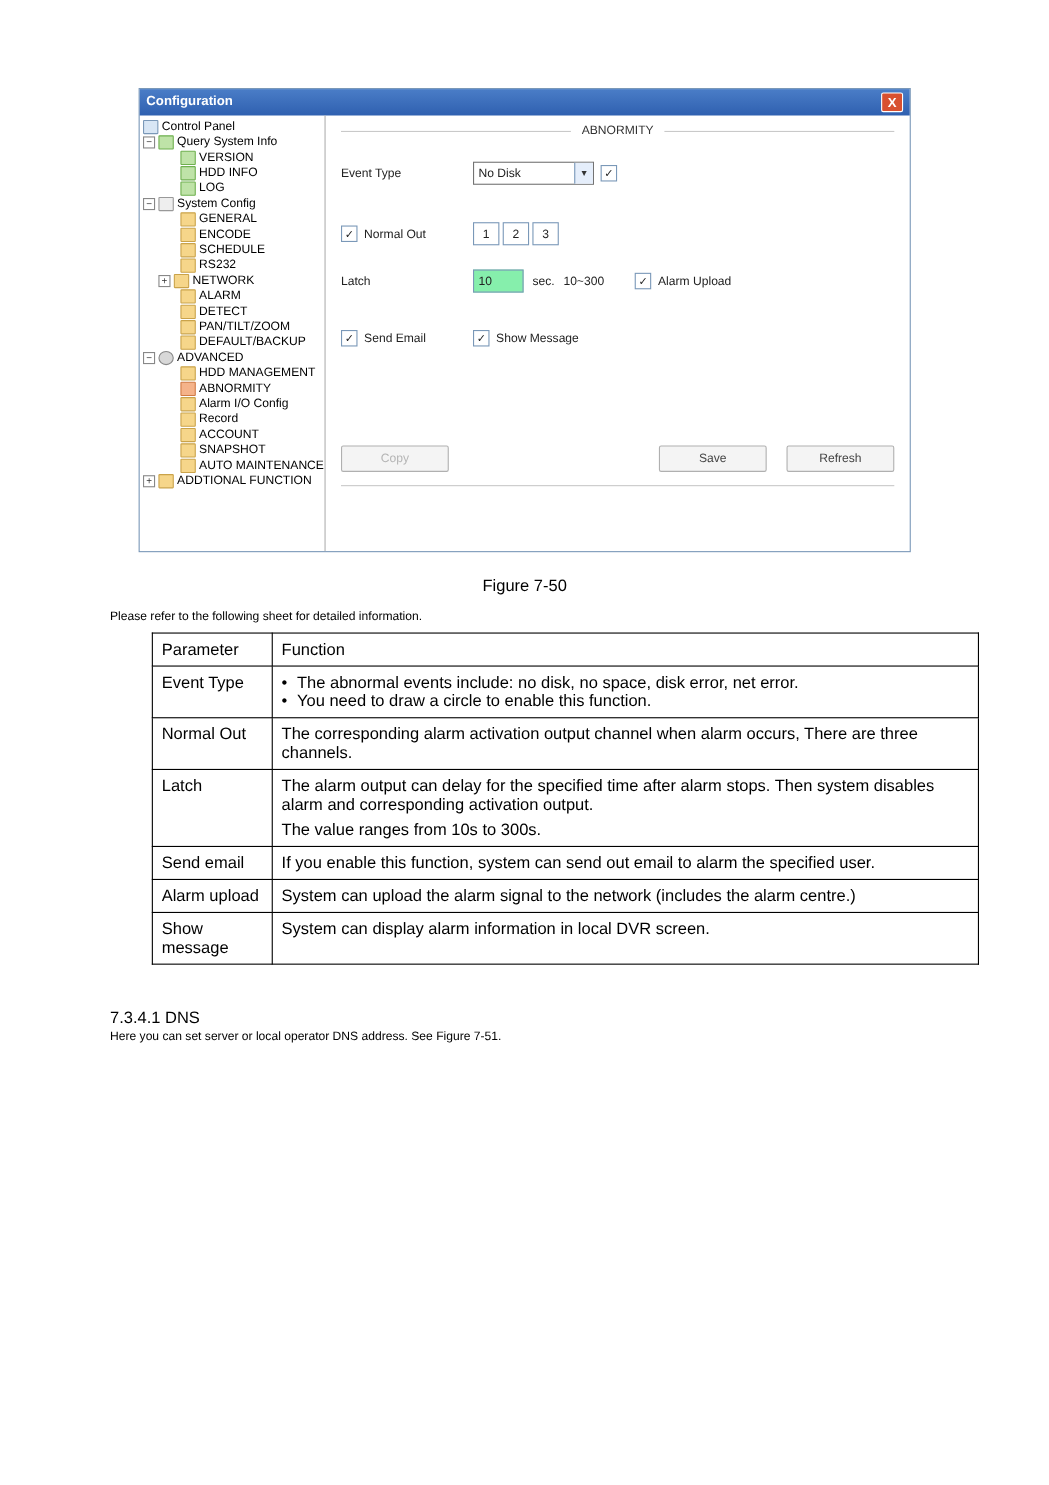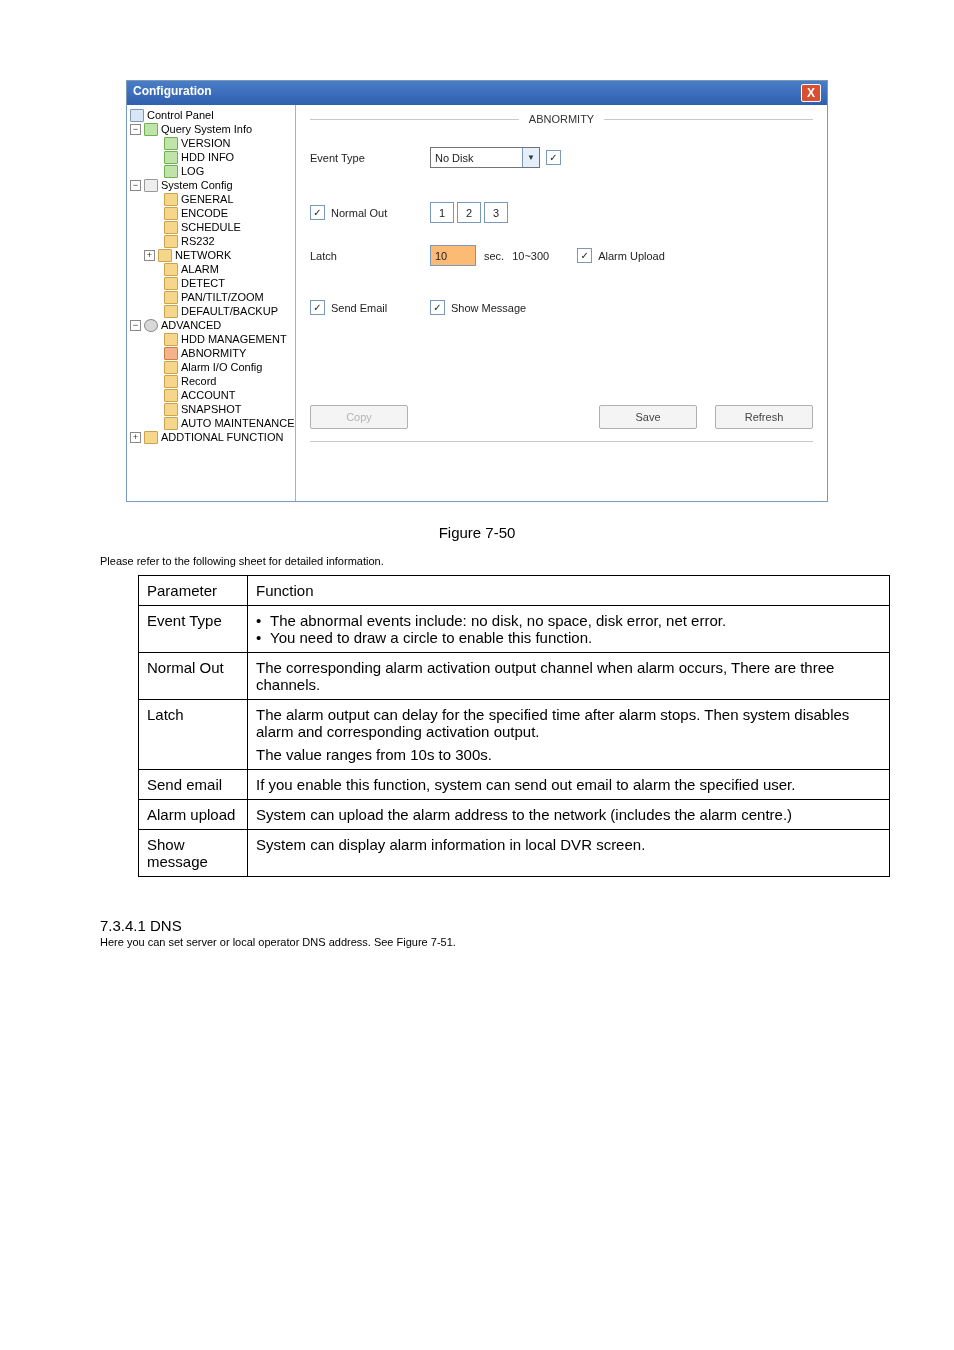--- a/index.html
+++ b/index.html
@@ -95,21 +95,21 @@
     display:flex; align-items:center; justify-content:center;
     font-size:8px; color:#333;
   }
   .numbox {
     width:22px; height:19px; border:1px solid #7a98b8; display:inline-flex;
     align-items:center; justify-content:center; margin-right:3px; background:#fff;
     font-size:11px;
   }
   .textin {
     width:36px; height:19px; border:1px solid #7a98b8; display:inline-flex;
-    align-items:center; padding:0 4px; background:#fdba74; font-size:11px;
+    align-items:center; padding:0 4px; background:#86efac; font-size:11px;
   }
   .btn {
     height:22px; min-width:76px; border:1px solid #b0b0b0; background:#f4f4f4;
     display:inline-flex; align-items:center; justify-content:center;
     font-size:11px; color:#444; border-radius:2px; padding:0 10px;
   }
   .btn.disabled { color:#b5b5b5; }
   .button-row { display:flex; gap:18px; margin-top:90px; }
   .button-row .spacer { flex:1; }
   .rule { border-top:1px solid #c9c9c9; margin-top:12px; margin-bottom:18px; }
@@ -348,21 +348,21 @@
         <div>The alarm output can delay for the specified time after alarm stops. Then system disables alarm and corresponding activation output.</div>
         <div style="margin-top:6px">The value ranges from 10s to 300s.</div>
       </td>
     </tr>
     <tr>
       <td>Send email</td>
       <td>If you enable this function, system can send out email to alarm the specified user.</td>
     </tr>
     <tr>
       <td>Alarm upload</td>
-      <td>System can upload the alarm address to the network (includes the alarm centre.)</td>
+      <td>System can upload the alarm signal to the network (includes the alarm centre.)</td>
     </tr>
     <tr>
       <td>Show message</td>
       <td>System can display alarm information in local DVR screen.</td>
     </tr>
   </tbody>
     </table>
 
   <div class="sect-num">7.3.4.1  DNS</div>
   <div class="para" style="margin-top:2px">Here you can set server or local operator DNS address. See Figure 7-51.</div>

